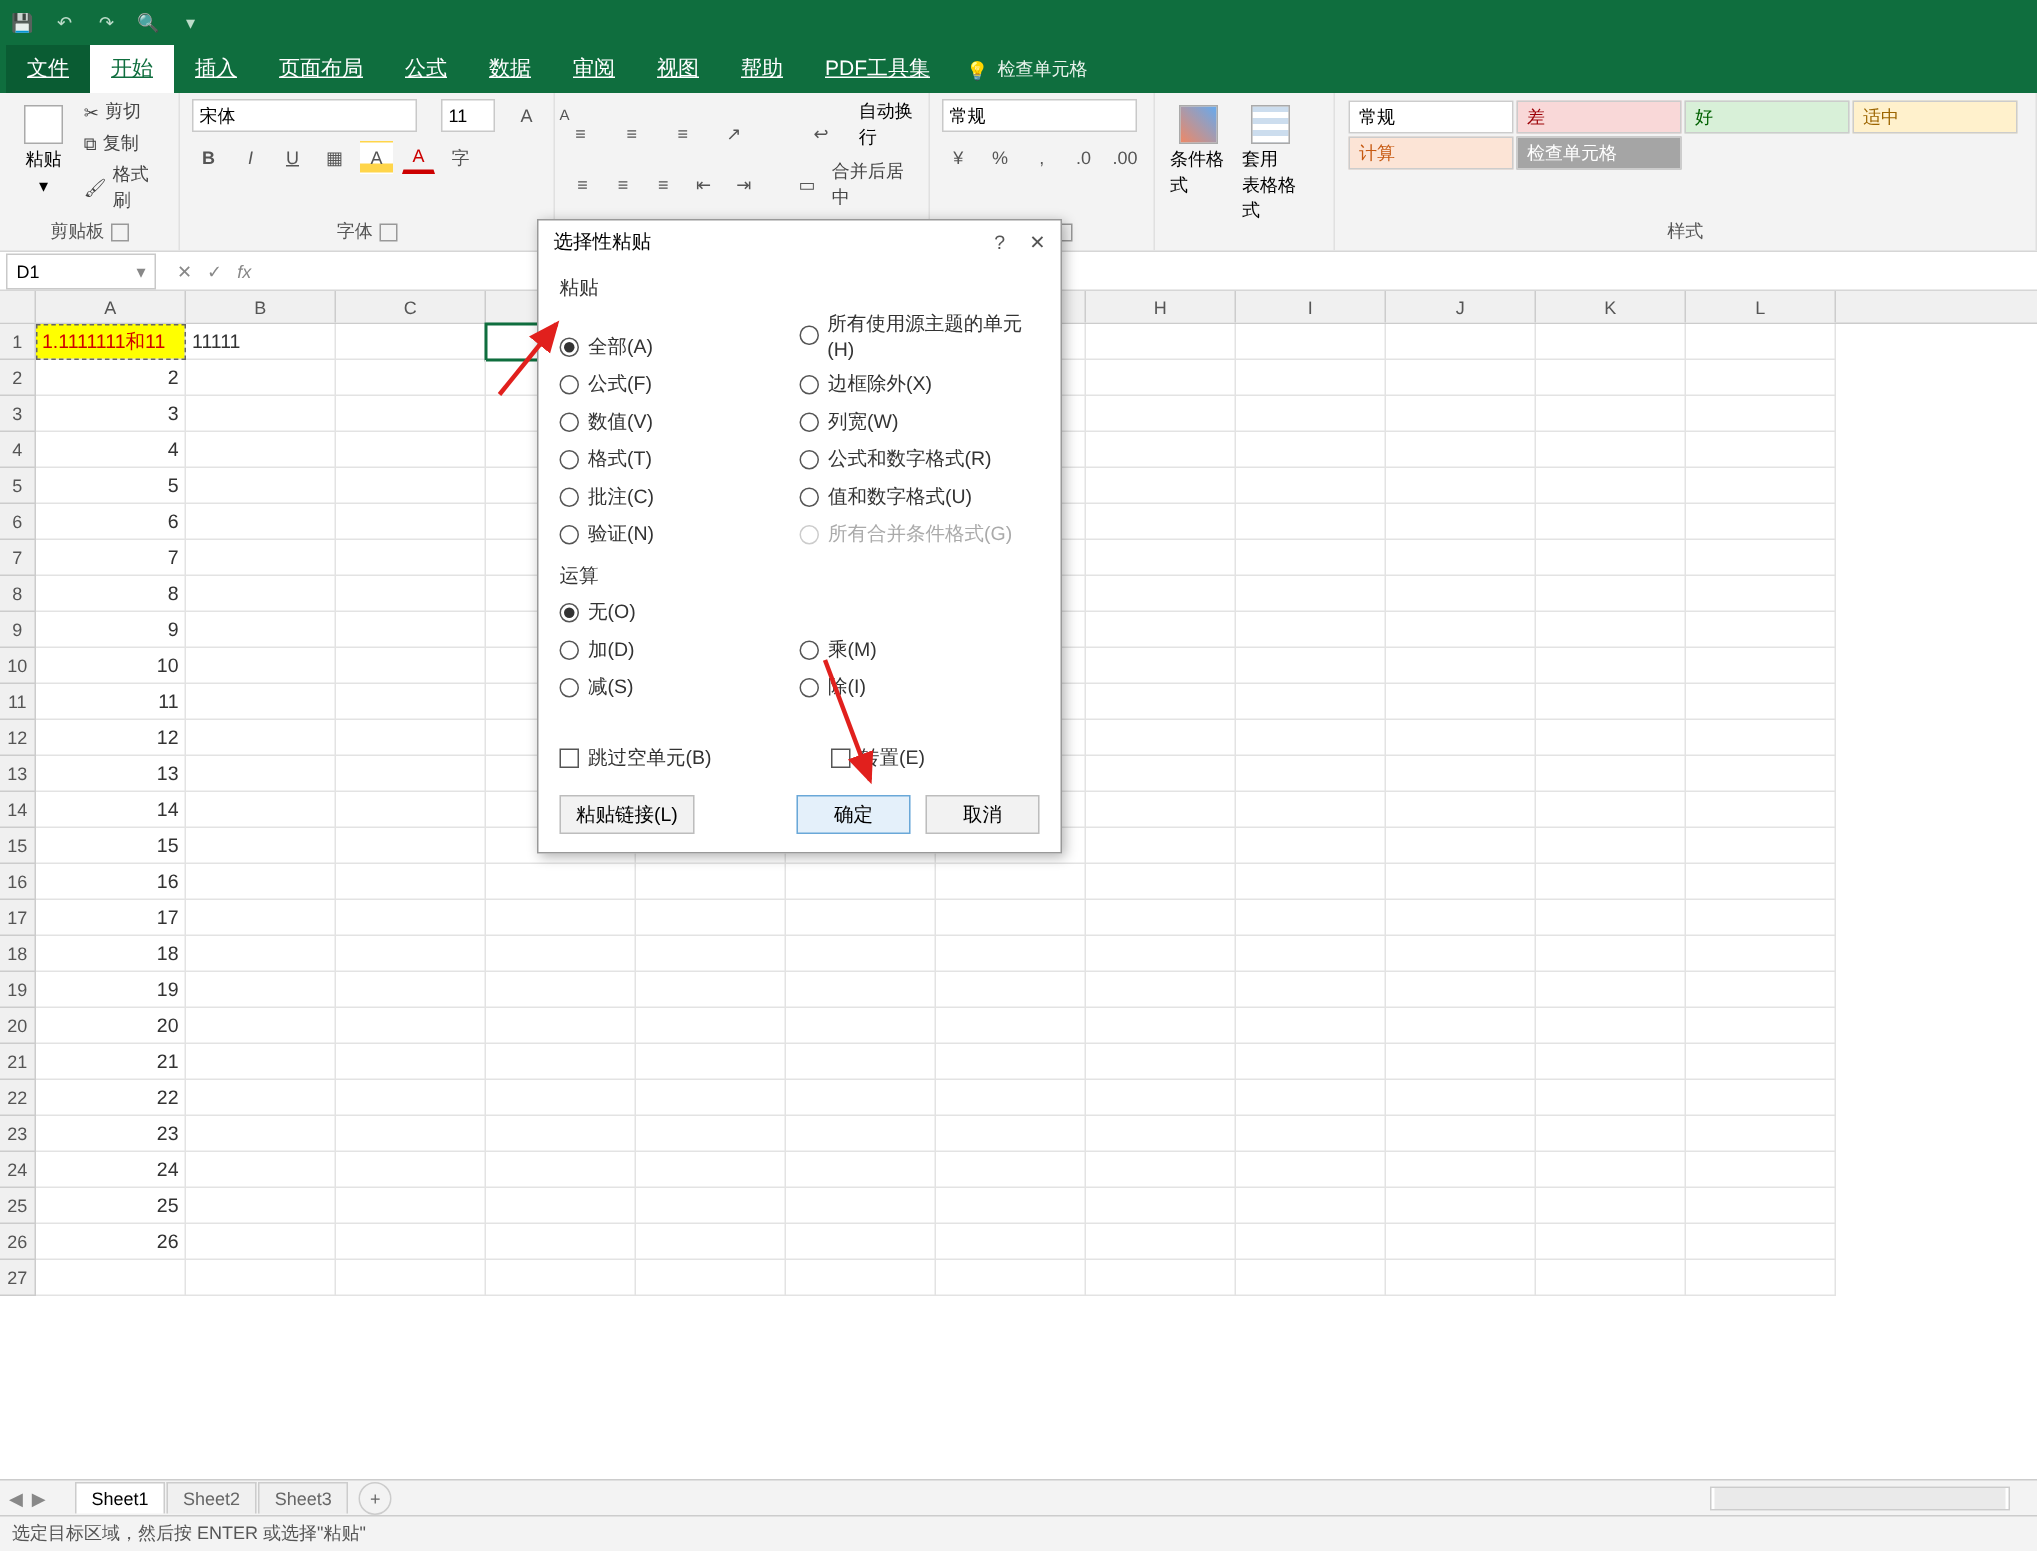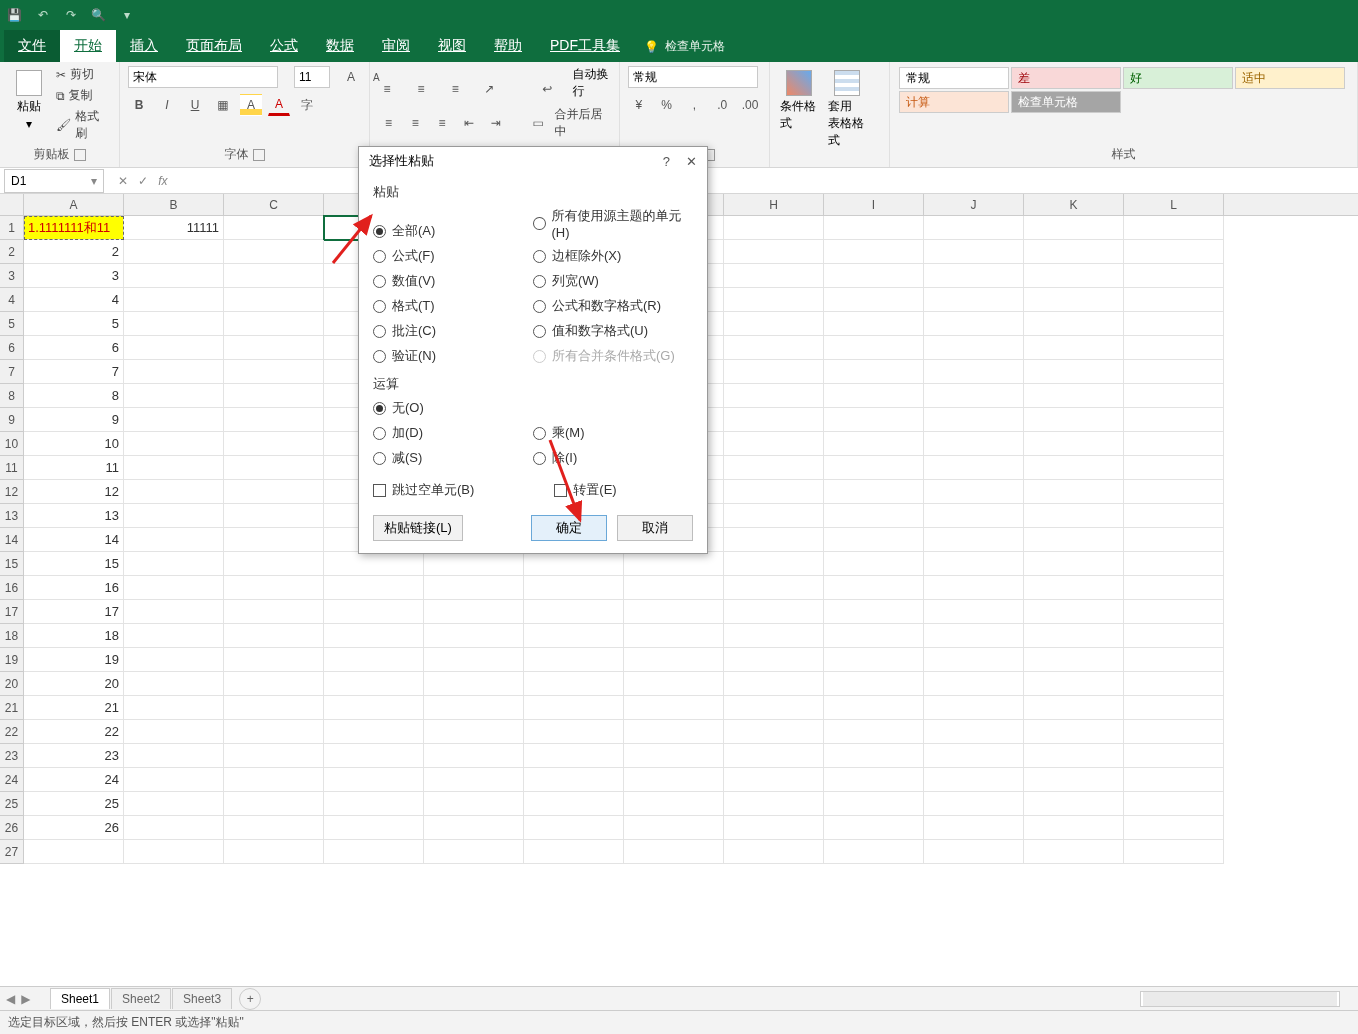--- a/index.html
+++ b/index.html
@@ -38,21 +38,21 @@
 
 .grid-area { position: relative; height: 710px; overflow: hidden; }
 .col-headers { display: flex; height: 22px; background: #f0f0f0; border-bottom: 1px solid #ccc; }
 .corner { width: 24px; border-right: 1px solid #ccc; background: #f0f0f0; }
 .colh { width: 100px; border-right: 1px solid #ccc; text-align: center; line-height: 22px; color: #555; font-size: 12px; background:#f0f0f0;}
 .rows { }
 .row { display: flex; height: 24px; }
 .rowh { width: 24px; border-right: 1px solid #ccc; border-bottom: 1px solid #ccc; background: #f0f0f0; text-align: center; line-height: 24px; color: #555; font-size: 12px; }
 .cell { width: 100px; border-right: 1px solid #e3e3e3; border-bottom: 1px solid #e3e3e3; padding: 0 4px; line-height: 24px; text-align: right; font-size: 13px; color: #333; overflow:hidden; white-space:nowrap;}
 .cell.a1 { background: #ffff00; text-align: left; color: #d00000; outline:1px dashed #666; outline-offset:-1px;}
-.cell.b1 { text-align: right; color: #333; }
+.cell.b1 { text-align: left; color: #333; }
 .cell.selected { outline: 2px solid #0f6e3e; outline-offset: -1px; background: #fff; }
 
 .sheet-tabs { height: 24px; border-top: 1px solid #ccc; display: flex; align-items: center; background: #f3f3f3; font-size: 12px; position:absolute; bottom:24px; left:0; right:0;}
 .sheet-nav{width:50px;display:flex;gap:6px;padding:0 6px;color:#888;}
 .sheet-tab { padding: 3px 10px; border: 1px solid #ccc; border-bottom: none; background: #fff; margin-right: 1px; }
 .sheet-tab.inactive { background: #f0f0f0; color: #666; }
 .sheet-add{width:22px;height:22px;display:flex;align-items:center;justify-content:center;border:1px solid #ccc;border-radius:50%;margin-left:6px;color:#666;}
 .sheet-scroll{flex:1;}
 .hscroll{width:200px;height:16px;border:1px solid #ccc;background:#fff;margin-right:18px;position:relative;}
 .hscroll::before{content:"";position:absolute;top:0;bottom:0;left:2px;right:2px;background:#eaeaea;}
@@ -64,21 +64,21 @@
 .dlg-title-right{display:flex;gap:16px;color:#555;}
 .dlg-body { padding: 4px 14px 8px; }
 .dlg-section-label { margin: 4px 0 6px; color: #333; }
 .radio-cols { display: flex; align-items: flex-end; }
 .radio-col { flex: 1; display: flex; flex-direction: column; gap: 7px; }
 .radio-item { display: flex; align-items: center; gap: 6px; color: #333; }
 .radio-item.disabled{color:#aaa;}
 .radio-dot { width: 13px; height: 13px; border: 1px solid #555; border-radius: 50%; display:inline-flex;align-items:center;justify-content:center;}
 .radio-dot.checked::after{content:"";width:7px;height:7px;background:#333;border-radius:50%;}
 .check-box { width: 13px; height: 13px; border: 1px solid #555; display:inline-block;}
-.check-row{display:flex;gap:80px;margin-top:14px;}
+.check-row{display:flex;gap:80px;margin-top:29px;}
 .dlg-buttons { display: flex; justify-content: flex-start; gap: 10px; padding: 8px 14px 0; }
 .dlg-btn { min-width: 76px; height: 26px; border: 1px solid #bdbdbd; background: #f2f2f2; display:flex;align-items:center;justify-content:center;padding:0 10px;}
 .dlg-btn.primary { border: 1px solid #6aa8d8; background: #e4f0fa; }
 .dlg-spacer{flex:1;}
 
 .arrow { position: absolute; pointer-events: none; }
 .arrow svg { overflow: visible; }
 .u{text-decoration:underline;}
 </style>
 </head>

